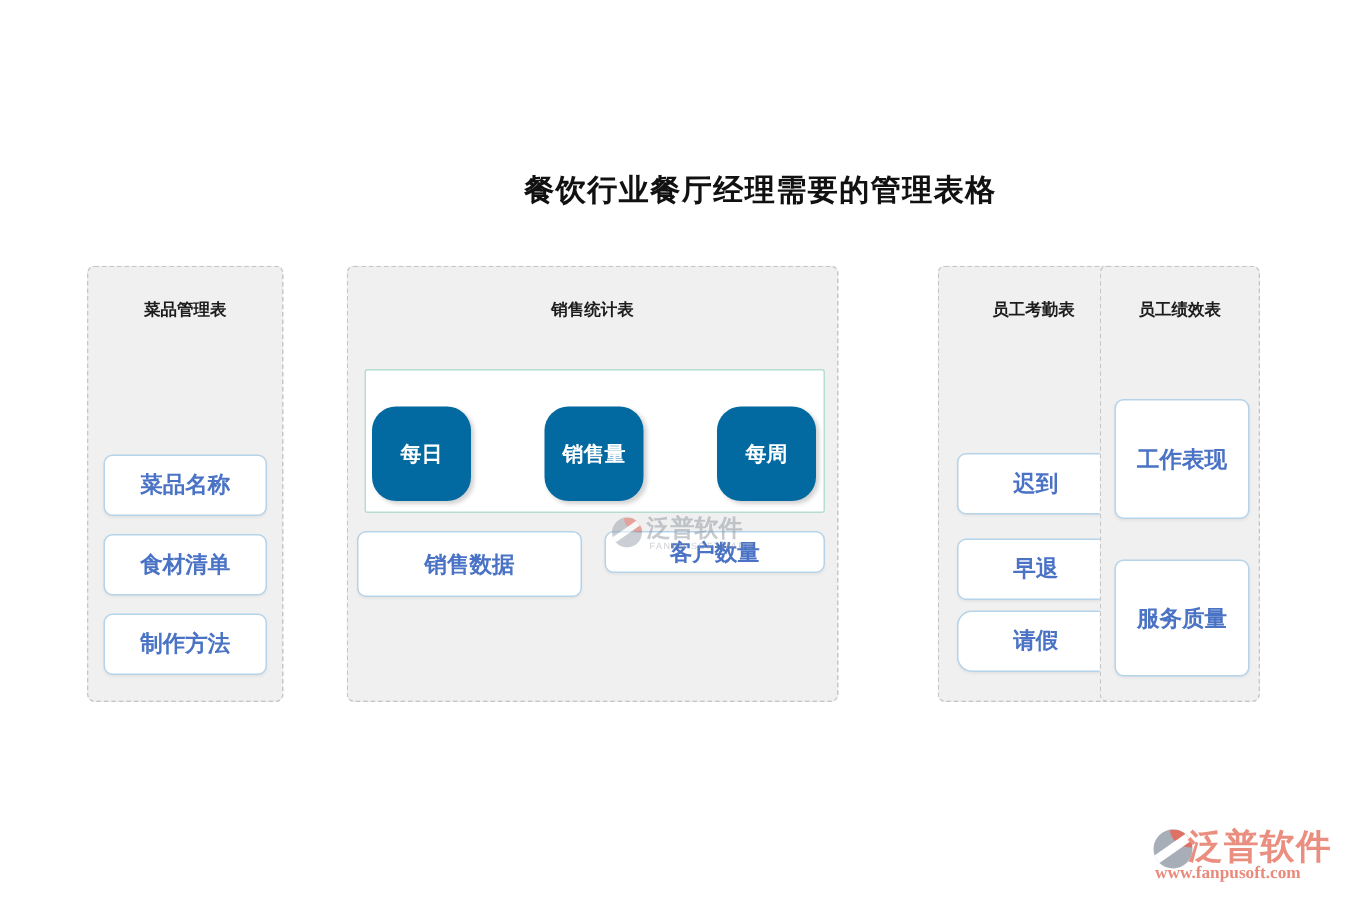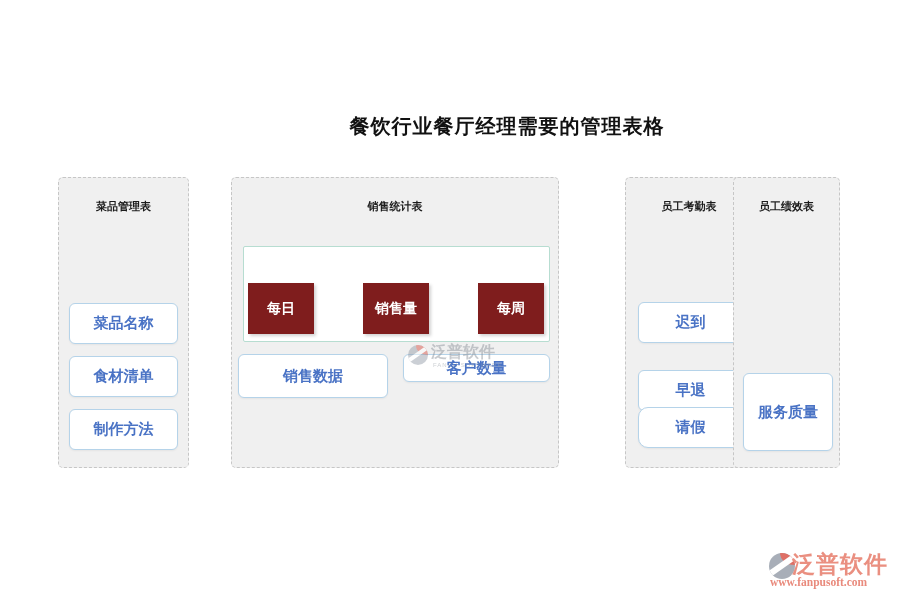--- a/index.html
+++ b/index.html
@@ -31,42 +31,42 @@
 
   .green-box {
     position:absolute; left:11px; top:68px; width:307px; height:96px;
     background:#ffffff; border:1px solid #b7ddd1; border-radius:2px;
   }
   .green-row {
     position:absolute; left:4px; right:5px; bottom:7px;
     display:flex; justify-content:space-between;
   }
   .btn-green {
-    width:66px; height:51px; background:#7f1d1d; border-radius:0;
+    width:66px; height:63px; background:#0369a1; border-radius:16px;
     color:#ffffff; font-size:14px; font-weight:bold;
     display:flex; align-items:center; justify-content:center;
     cursor:pointer; white-space:nowrap;
     box-shadow:2px 2px 3px rgba(0,0,0,0.18);
   }
 
   
   .panel-1 { left:58px;  width:131px; }
   .panel-2 { left:231px; width:328px; }
   .panel-3 { left:581px; width:128px;margin-left:44px; }
   .panel-4 { left:733px; width:107px; }
 
   .p1-b1 { left:10px; top:125px; width:109px; height:41px; }
   .p1-b2 { left:10px; top:178px; width:109px; height:41px; }
   .p1-b3 { left:10px; top:231px; width:109px; height:41px; }
 
   .p2-b1 { left:6px;   top:176px; width:150px; height:44px; }
   .p2-b2 { left:171px; top:176px; width:147px; height:28px; }
 
   .p3-b1 { left:12px; top:124px; width:105px; height:41px; }
-  .p3-b2 { left:12px; top:192px; width:105px; height:41px; }
+  .p3-b2 { left:12px; top:181px; width:105px; height:41px; }
   .p3-b3 { left:12px; top:229px; width:105px; height:41px;border-radius:10px; }
 
   .p4-b1 { left:9px; top:88px;  width:90px; height:80px; }
   .p4-b2 { left:9px; top:195px; width:90px; height:78px; }
 
   
   .fp-logo { position:absolute; border-radius:50%; background:#99a1ac; overflow:hidden; }
   .fp-logo .wedge { position:absolute; top:0; right:0; width:58%; height:48%;
                     background:#d9584c; border-bottom-left-radius:100%; }
   .fp-logo .slash { position:absolute; left:-25%; top:36%; width:150%; height:22%;
@@ -118,20 +118,21 @@
 
 <div class="panel panel-3">
   <div class="panel-header">员工考勤表</div>
   <div class="btn-white p3-b1">迟到</div>
   <div class="btn-white p3-b2">早退</div>
   <div class="btn-white p3-b3">请假</div>
 </div>
 
 <div class="panel panel-4">
   <div class="panel-header">员工绩效表</div>
+  <div class="btn-white p4-b1">工作表现</div>
   <div class="btn-white p4-b2">服务质量</div>
 </div>
 
 <div class="watermark-center">
   <div class="fp-logo logo">
     <div class="wedge"></div>
     <div class="slash"></div>
   </div>
   <div class="brand">泛普软件</div>
   <div class="sub">FANPU SOFTWARE</div>

